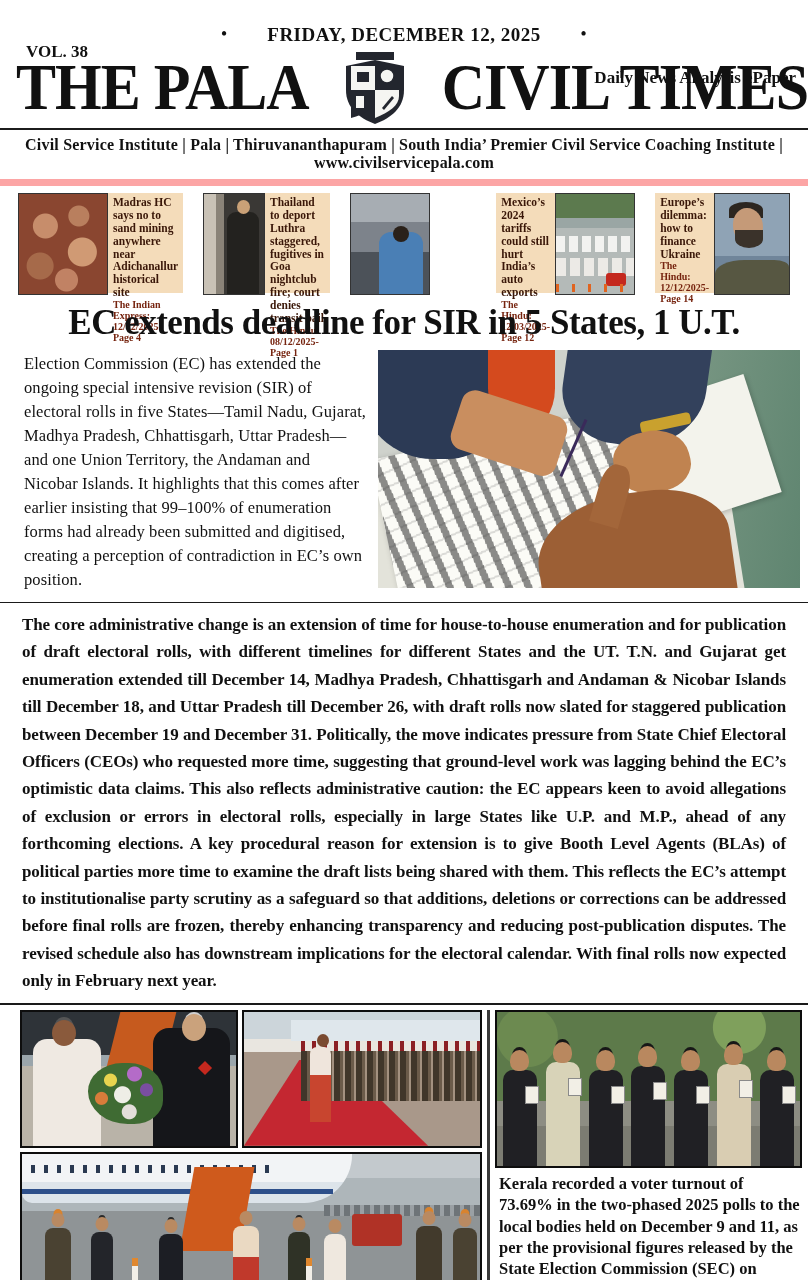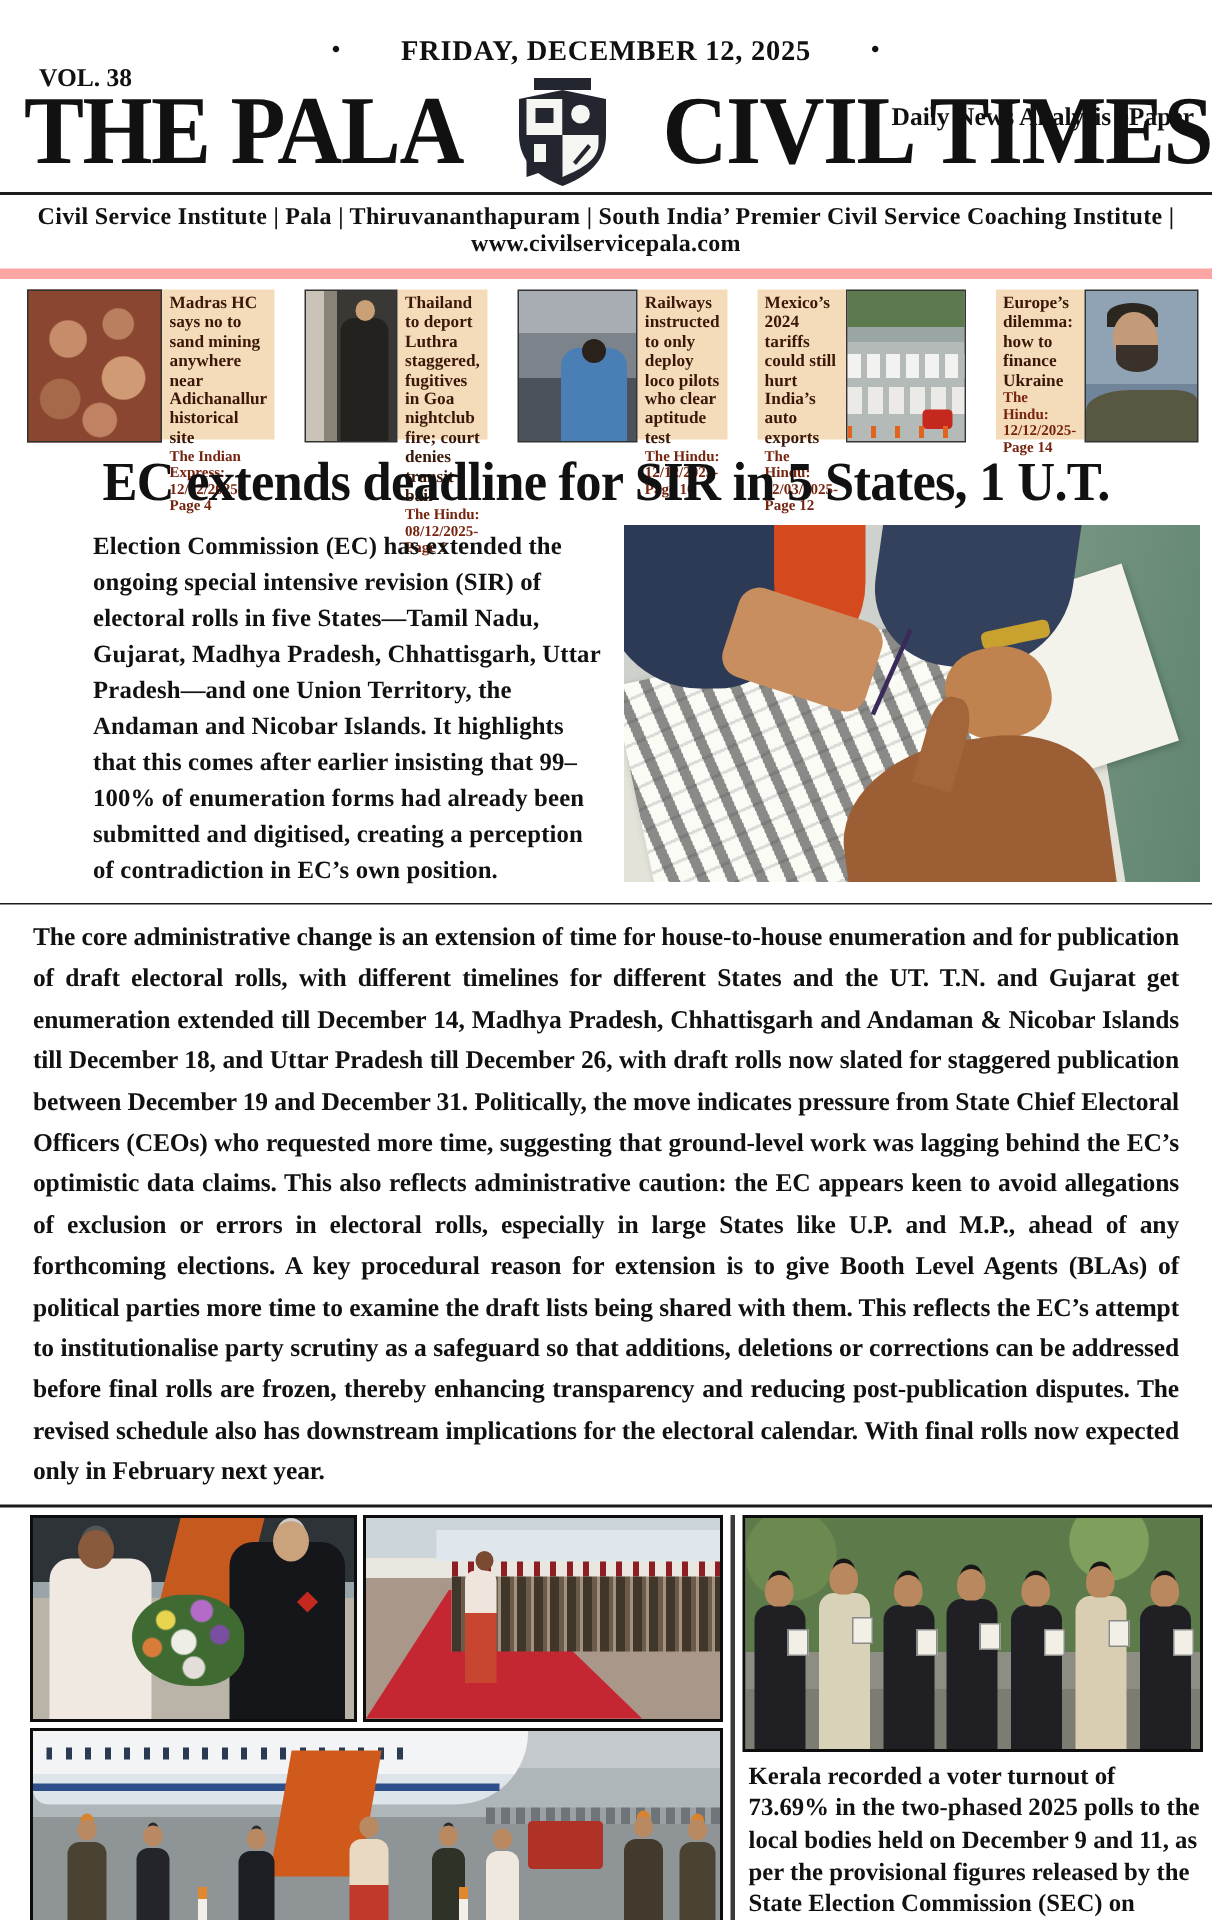--- a/index.html
+++ b/index.html
@@ -50,21 +50,21 @@
   .t-zelensky .fighead{position:absolute;left:18px;top:14px;width:30px;height:36px;background:#c59a78;border-radius:46% 54% 48% 52%;}
   .t-zelensky .fighair{position:absolute;left:14px;top:8px;width:34px;height:16px;background:#2c2620;border-radius:50% 50% 0 0;}
   .t-zelensky .figbeard{position:absolute;left:20px;top:36px;width:28px;height:18px;background:#3a322a;border-radius:0 0 50% 50%;}
   .t-zelensky .figshoulder{position:absolute;left:0;right:0;bottom:0;height:34%;background:#575742;border-radius:40% 20% 0 0;}
 
   
   .headline{text-align:center;font-weight:bold;font-size:35px;letter-spacing:-.5px;padding:4px 0 6px;transform:scaleY(1.05);}
 
   
   .article{display:flex;padding:2px 8px 8px 24px;gap:10px;}
-  .lead{flex:0 0 344px;font-weight:bold;font-size:16.5px;line-height:24px;letter-spacing:.1px;padding-top:2px;margin-left:38px;}
+  .lead{flex:0 0 344px;font-weight:normal;font-size:16.5px;line-height:24px;letter-spacing:.1px;padding-top:2px;}
   .mainphoto{position:relative;flex:1;height:238px;overflow:hidden;background:linear-gradient(100deg,#cfd2cc 0 46%,#7e9a87 60%,#5f8570 100%);}
   .mp-table{position:absolute;left:-6%;bottom:-14%;width:90%;height:76%;background:#e3e3da;transform:rotate(-9deg);}
   .mp-paper{position:absolute;left:2%;top:34%;width:62%;height:74%;background:
     repeating-linear-gradient(78deg, rgba(45,45,45,.55) 0 7px, rgba(0,0,0,0) 7px 18px),
     repeating-linear-gradient(-12deg, rgba(255,255,255,0) 0 12px, rgba(120,120,120,.25) 12px 14px),
     #fbfbf6;transform:rotate(-12deg);box-shadow:2px 2px 6px rgba(0,0,0,.25);}
   .mp-paper2{position:absolute;left:58%;top:18%;width:34%;height:52%;background:#f3f3ec;transform:rotate(-18deg);box-shadow:1px 2px 5px rgba(0,0,0,.2);}
   .mp-sleeveL{position:absolute;left:-4%;top:-12%;width:34%;height:58%;background:#2c3a55;border-radius:0 0 40% 50%;}
   .mp-scarf{position:absolute;left:26%;top:-6%;width:16%;height:40%;background:#d44a1e;border-radius:0 0 45% 45%;}
   .mp-sleeveR{position:absolute;left:44%;top:-14%;width:34%;height:54%;background:#33415c;border-radius:0 0 50% 40%;transform:rotate(8deg);}
@@ -195,24 +195,20 @@
       <div class="cardtext">
         <div class="cardtitle">Thailand to deport Luthra staggered, fugitives in Goa nightclub fire; court denies transit bail</div>
         <div class="cardsource">The Hindu: 08/12/2025- Page 1</div>
       </div>
     </div>
     <div class="card">
       <div class="thumb t-cockpit">
           <div class="figbody"></div>
           <div class="fighead"></div>
         </div>
-      <div class="cardtext">
-        <div class="cardtitle">Railways instructed to only deploy loco pilots who clear aptitude test</div>
-        <div class="cardsource">The Hindu: 12/12/2025- Page 10</div>
-      </div>
     </div>
     <div class="card">
       <div class="cardtext">
         <div class="cardtitle">Mexico’s 2024 tariffs could still hurt India’s auto exports</div>
         <div class="cardsource">The Hindu: 12/03/2025- Page 12</div>
       </div>
       <div class="thumb t-cars">
           <div class="carrow1"></div>
           <div class="carrow2"></div>
           <div class="redcar"></div>

